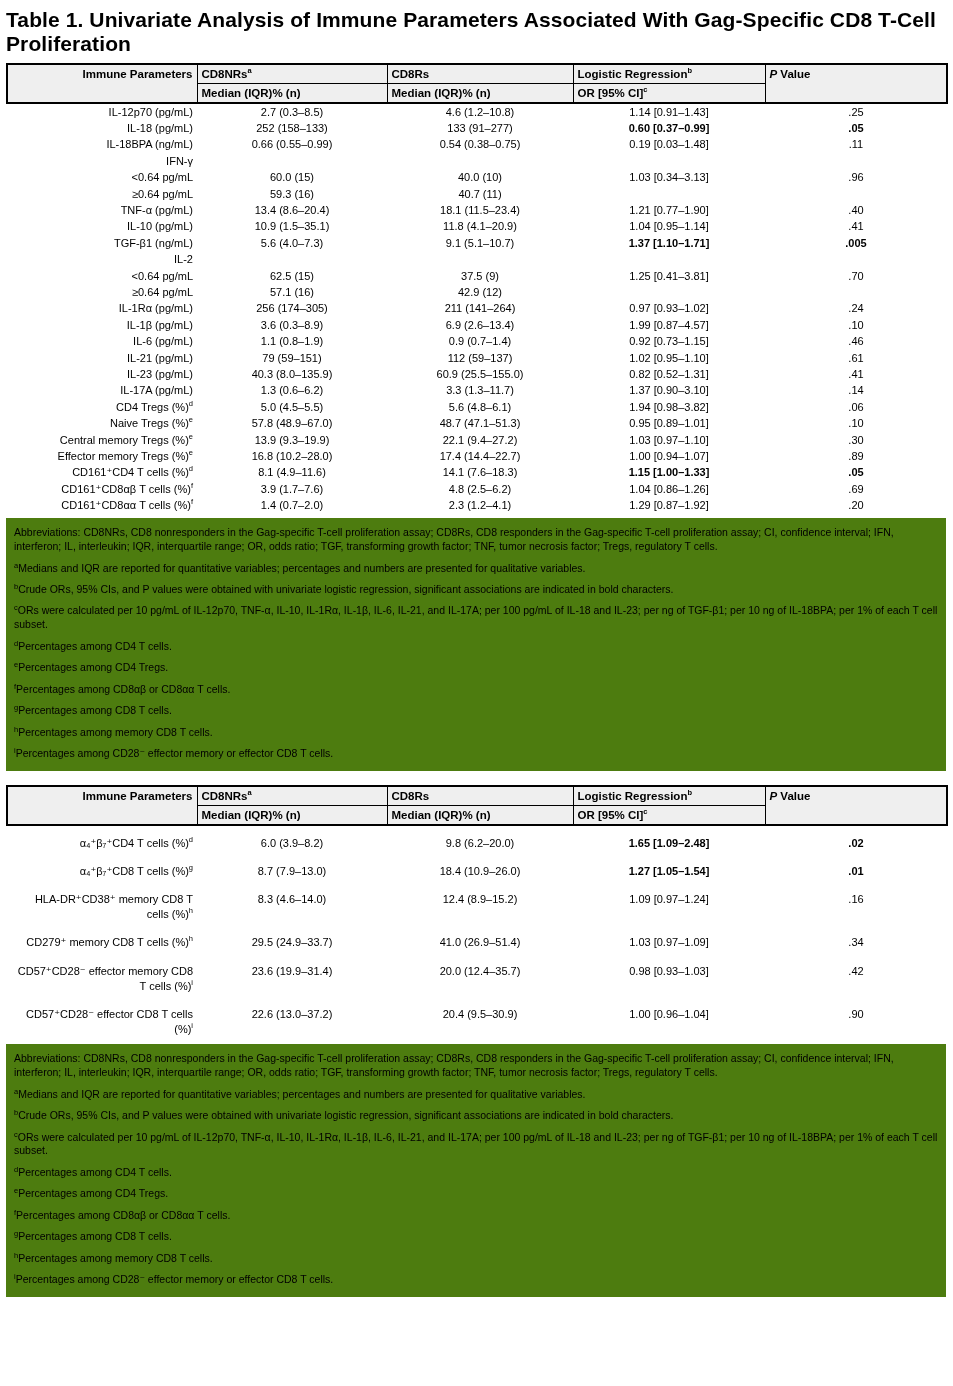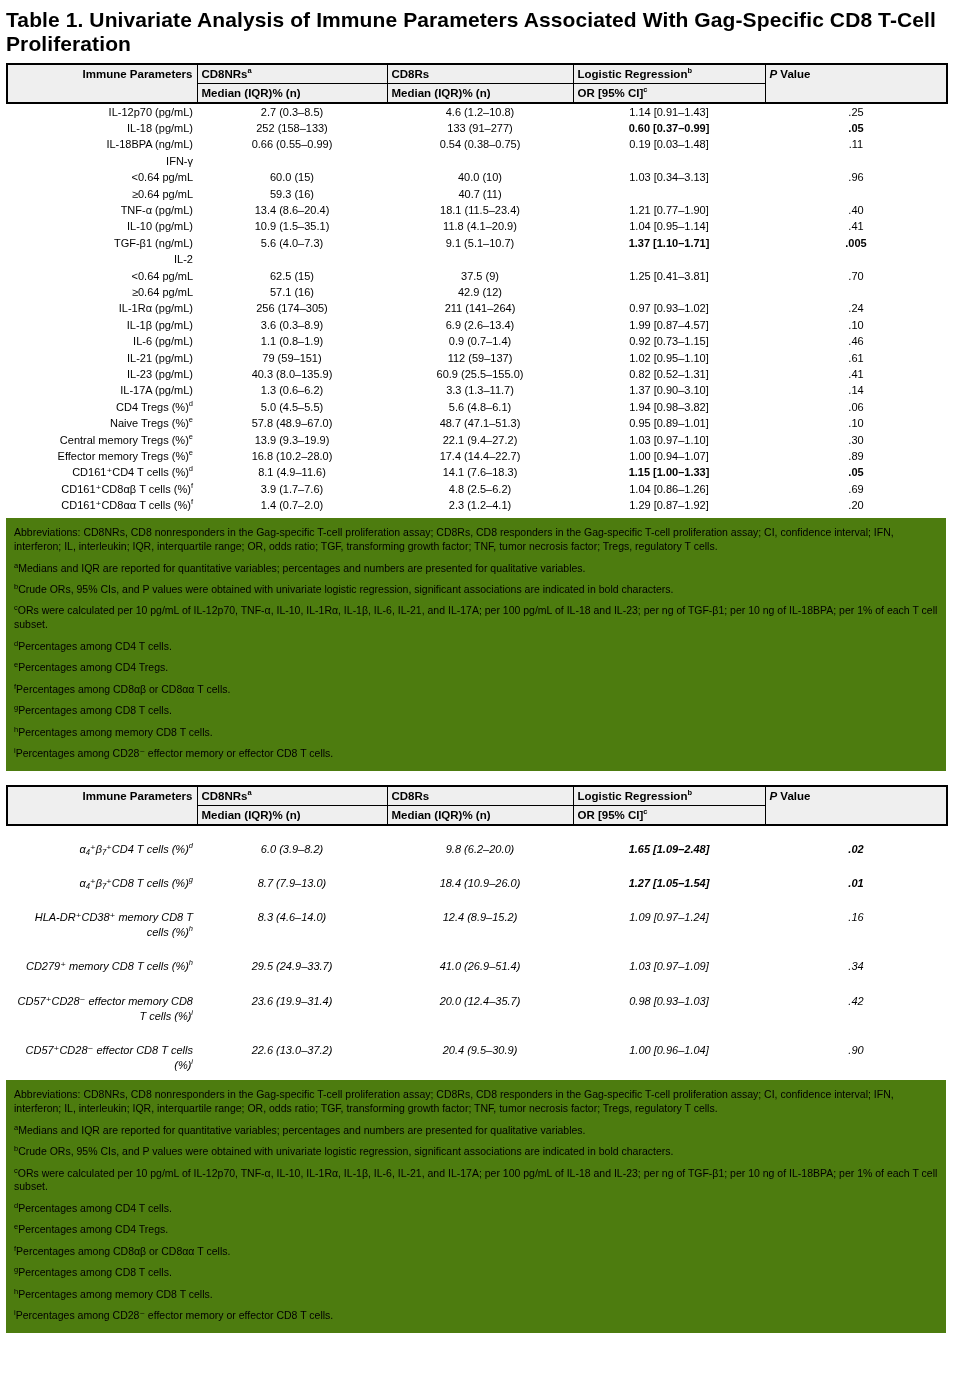--- a/index.html
+++ b/index.html
@@ -44,24 +44,23 @@
     padding: 1.5px 4px;
     text-align: center;
     vertical-align: top;
     line-height: 1.22;
   }
   table.data-table tbody td.td-label { text-align: right; }
   table.data-table tbody td.indent { padding-left: 22px; }
   td.bold { font-weight: bold; }
 
   .section-2 table.data-table tbody td {
-    padding-top: 16px;
+    padding-top: 10px;
     padding-bottom: 3.5px;
     line-height: 1.35;
-    font-style: italic;
   }
 
   sup {
     font-size: 7.5px;
     line-height: 0;
     vertical-align: super;
   }
 
   .footnotes {
     background: #4d7c0f;

